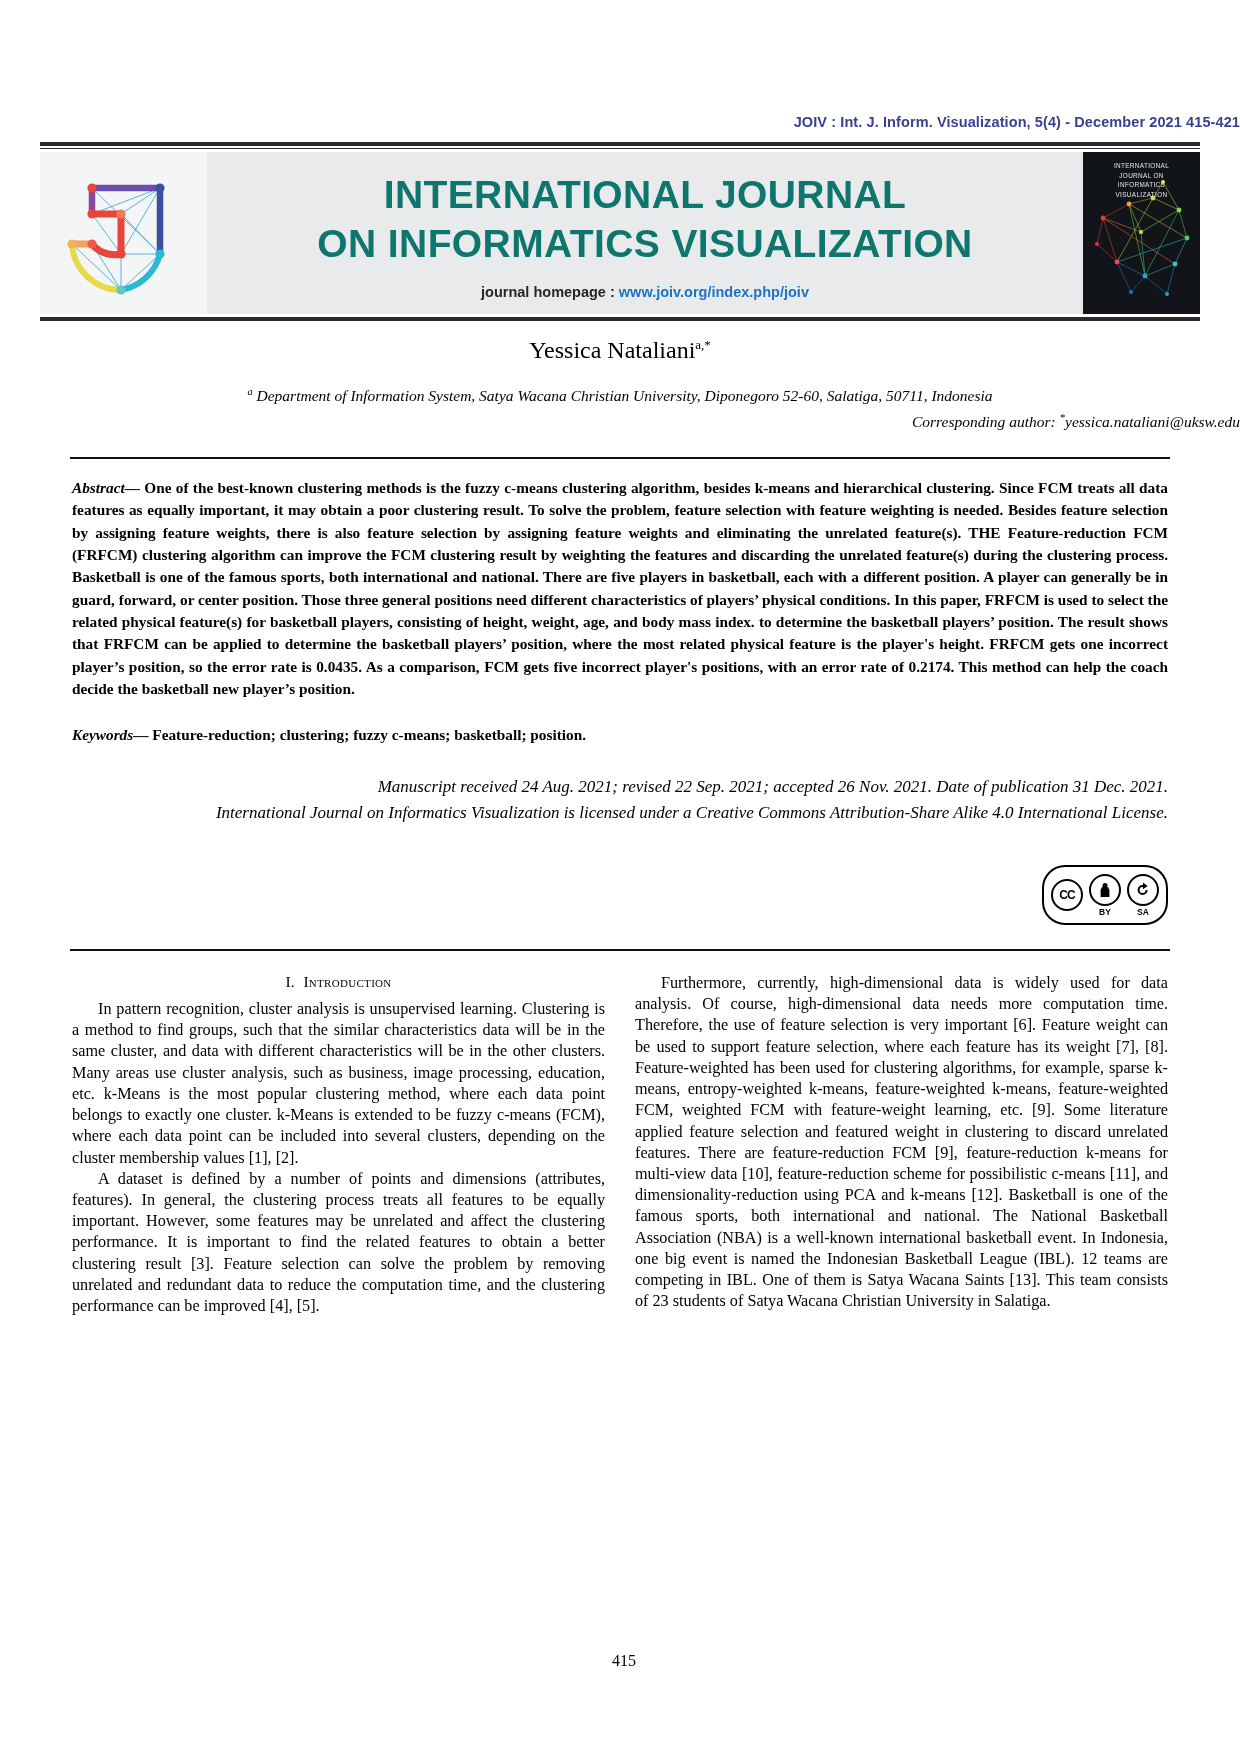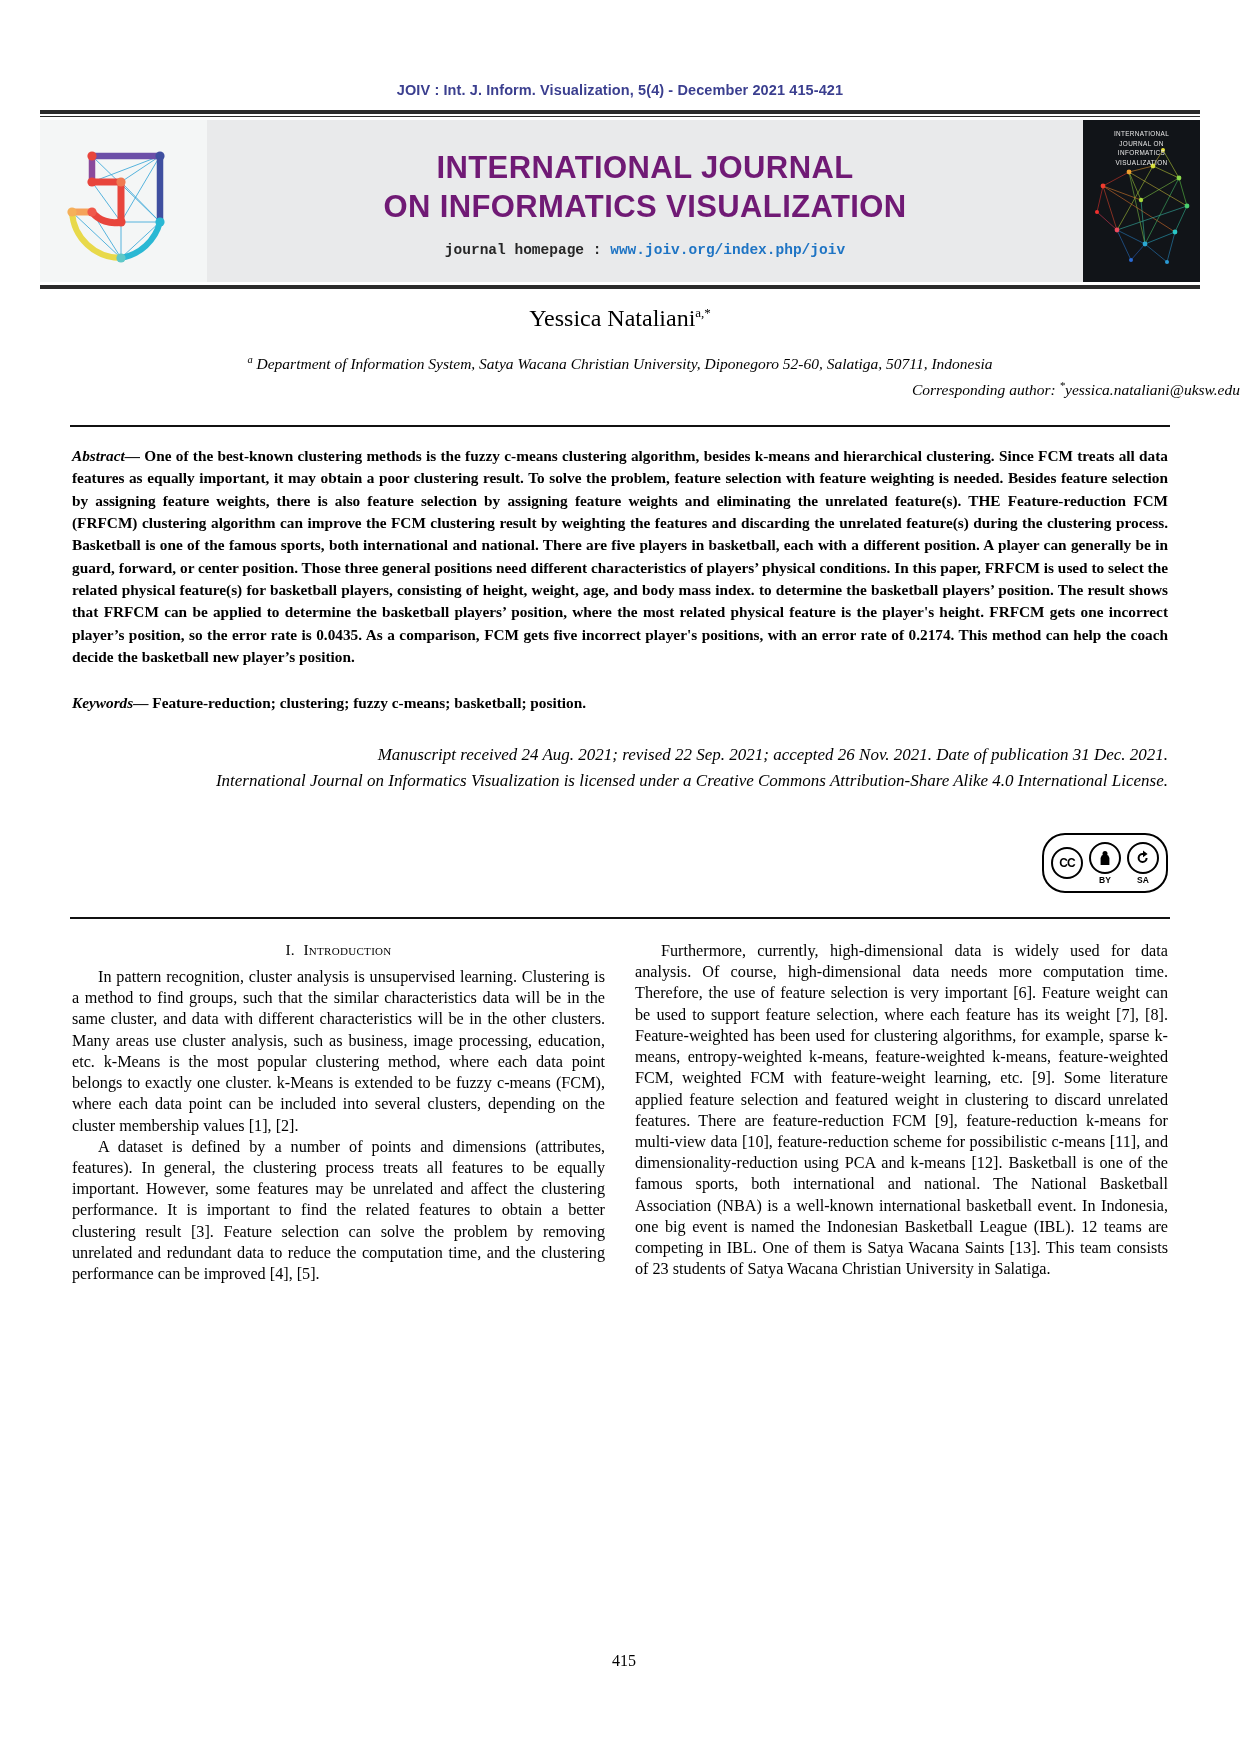--- a/index.html
+++ b/index.html
@@ -9,26 +9,26 @@
     background:#ffffff;
     font-family:"Liberation Serif", serif;
     color:#000;
     position:relative;
     overflow:hidden;
   }
   .page { position:relative; width:1240px; height:1754px; padding:0; }
 
   
   .running-head {
-    text-align:center;
+    text-align:right;
     font-family:"Liberation Sans", sans-serif;
     font-size:14.5px;
     font-weight:600;
     color:#3b3f8f;
-    padding-top:82px;
+    padding-top:114px;
     letter-spacing:.1px;
   }
 
   
   .banner-wrap { margin:12px 40px 0 40px; }
   .rule-thick { height:4px; background:#2b2b2b; }
   .rule-thin  { height:1px; background:#2b2b2b; margin-top:2px; }
   .banner {
     display:flex;
     height:162px;
@@ -45,29 +45,29 @@
   .banner-center {
     flex:1;
     background:#e9eaeb;
     display:flex; flex-direction:column;
     align-items:center; justify-content:center;
     padding-top:4px;
   }
   .banner-title {
     font-family:"Liberation Sans", sans-serif;
     font-weight:bold;
-    font-size:31px;
+    font-size:39px;
     letter-spacing:.4px;
-    color:#701a75;
+    color:#0f766e;
     line-height:1.26;
     text-align:center;
   }
   .banner-home {
     margin-top:16px;
-    font-family:Liberation Mono, monospace;
+    font-family:Liberation Sans, sans-serif;
     font-size:14.5px;
     font-weight:bold;
     color:#262626;
   }
   .banner-home .url { color:#1e74c4; font-weight:bold; }
   .banner-cover {
     width:117px; flex:none;
     background:#111418;
     position:relative;
     overflow:hidden;

